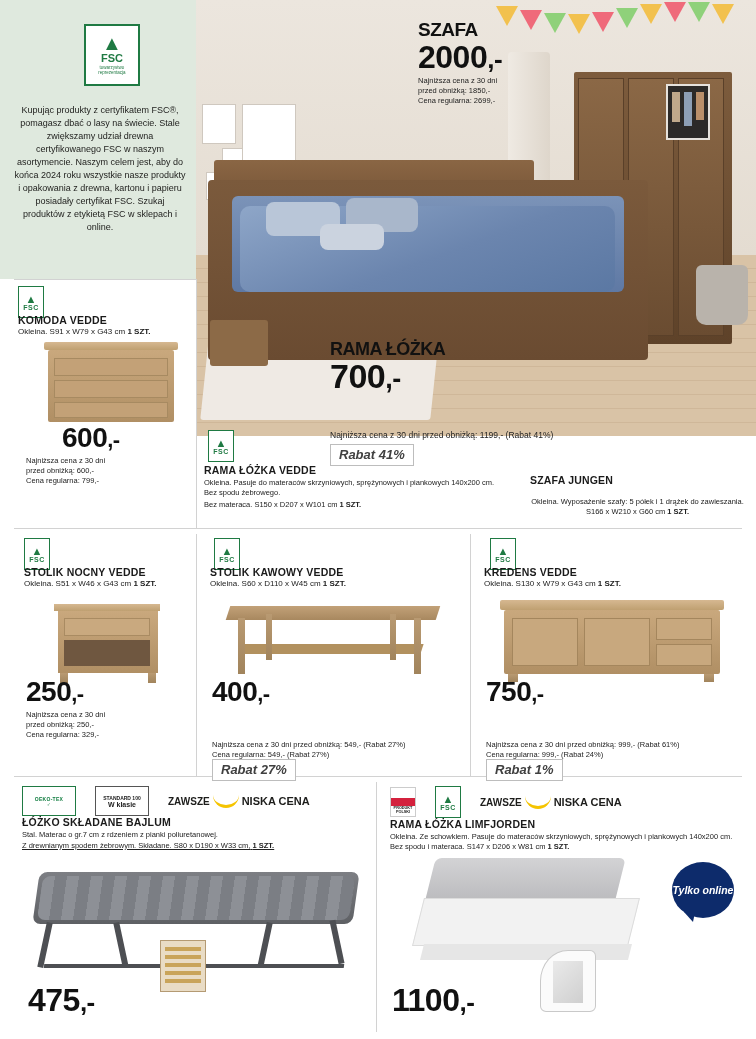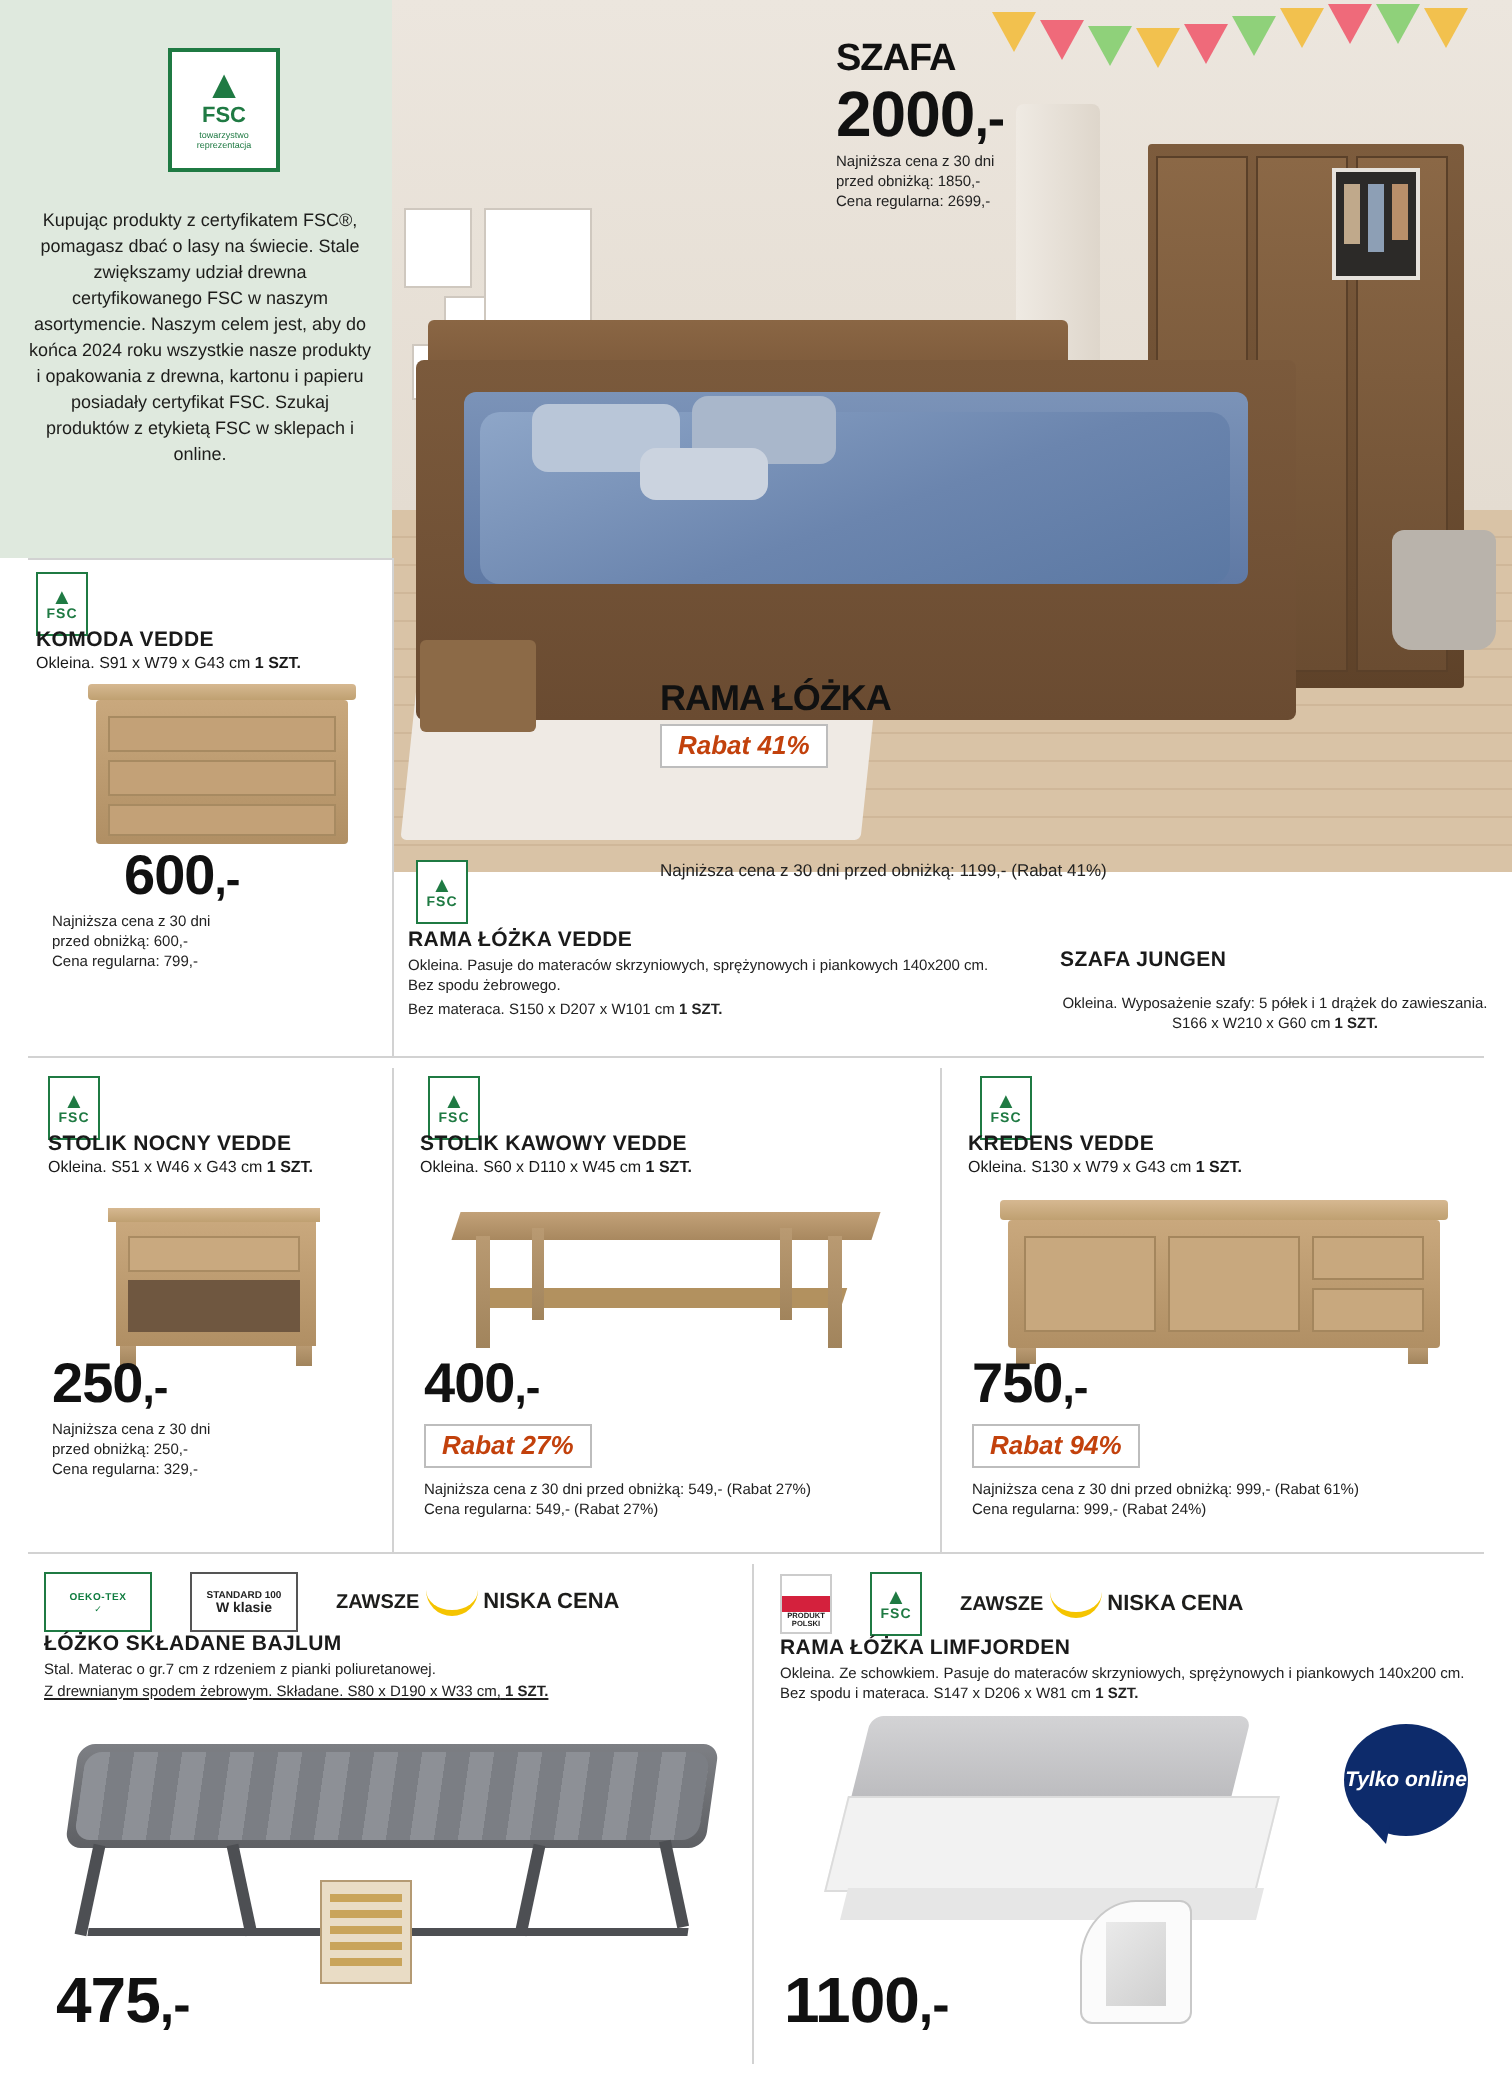--- a/index.html
+++ b/index.html
@@ -23,21 +23,22 @@
     color: #111;
   }
   .rabat {
     display:inline-block;
     background:#ffffff;
     border:1px solid #bdbdbd;
     font-style: italic;
     font-weight: bold;
     padding: 2px 8px 3px 8px;
     font-size: 13px;
-    color:#c2410c;
+    color:#404040;
+    margin-top:47px;
   }
   .small { font-size: 8.5px; line-height: 1.35; color:#222; }
   .tiny { font-size: 7.5px; line-height: 1.3; color:#222; }
   .prodname { font-weight: bold; font-size: 10.5px; letter-spacing:.2px; }
   .dims { font-size: 8px; }
   .bold { font-weight: bold; }
 
   
   .fsc {
     width: 26px; height: 32px;
@@ -220,20 +221,23 @@
     <div style="margin-top:2px;">
       <span class="price" style="font-size:32px;">2000</span><span class="price cur" style="font-size:26px;">,-</span>
     </div>
     <div class="tiny" style="margin-top:3px;">Najniższa cena z 30 dni</div>
     <div class="tiny">przed obniżką: 1850,-</div>
     <div class="tiny">Cena regularna: 2699,-</div>
   </div>
 
   <div class="abs rama-block">
     <div class="price" style="font-size:18px;">RAMA ŁÓŻKA</div>
+    <div style="margin-top:1px;">
+      <span class="price" style="font-size:34px;">700</span><span class="price cur" style="font-size:27px;">,-</span>
+    </div>
     <div style="margin-top:4px;">
       <span class="rabat">Rabat 41%</span>
     </div>
   </div>
 
   <div class="abs" style="left:330px;top:430px;width:420px;">
     <div class="small">Najniższa cena z 30 dni przed obniżką: 1199,- (Rabat 41%)</div>
   </div>
 
   <div class="sep" style="left:14px;top:279px;width:182px;height:1px;"></div>
@@ -379,21 +383,21 @@
     <div class="furn" style="left:92px;top:26px;width:66px;height:48px;background:#c8a87e;border:1px solid #a4865d;"></div>
     <div class="furn" style="left:164px;top:26px;width:56px;height:22px;background:#c8a87e;border:1px solid #a4865d;"></div>
     <div class="furn" style="left:164px;top:52px;width:56px;height:22px;background:#c8a87e;border:1px solid #a4865d;"></div>
     <div class="furn wood3" style="left:16px;top:82px;width:10px;height:8px;"></div>
     <div class="furn wood3" style="left:212px;top:82px;width:10px;height:8px;"></div>
   </div>
   <div class="abs" style="left:486px;top:678px;">
     <span class="price" style="font-size:28px;">750</span><span class="price cur" style="font-size:22px;">,-</span>
   </div>
   <div class="abs" style="left:486px;top:712px;">
-    <span class="rabat">Rabat 94%</span>
+    <span class="rabat">Rabat 1%</span>
   </div>
   <div class="abs" style="left:486px;top:740px;width:255px;">
     <div class="tiny">Najniższa cena z 30 dni przed obniżką: 999,- (Rabat 61%)</div>
     <div class="tiny">Cena regularna: 999,- (Rabat 24%)</div>
   </div>
 
   <div class="abs badge-row" style="left:22px;top:786px;">
     <div class="oeko">
       <div class="t1">OEKO-TEX</div>
       <div class="t2">✓</div>

